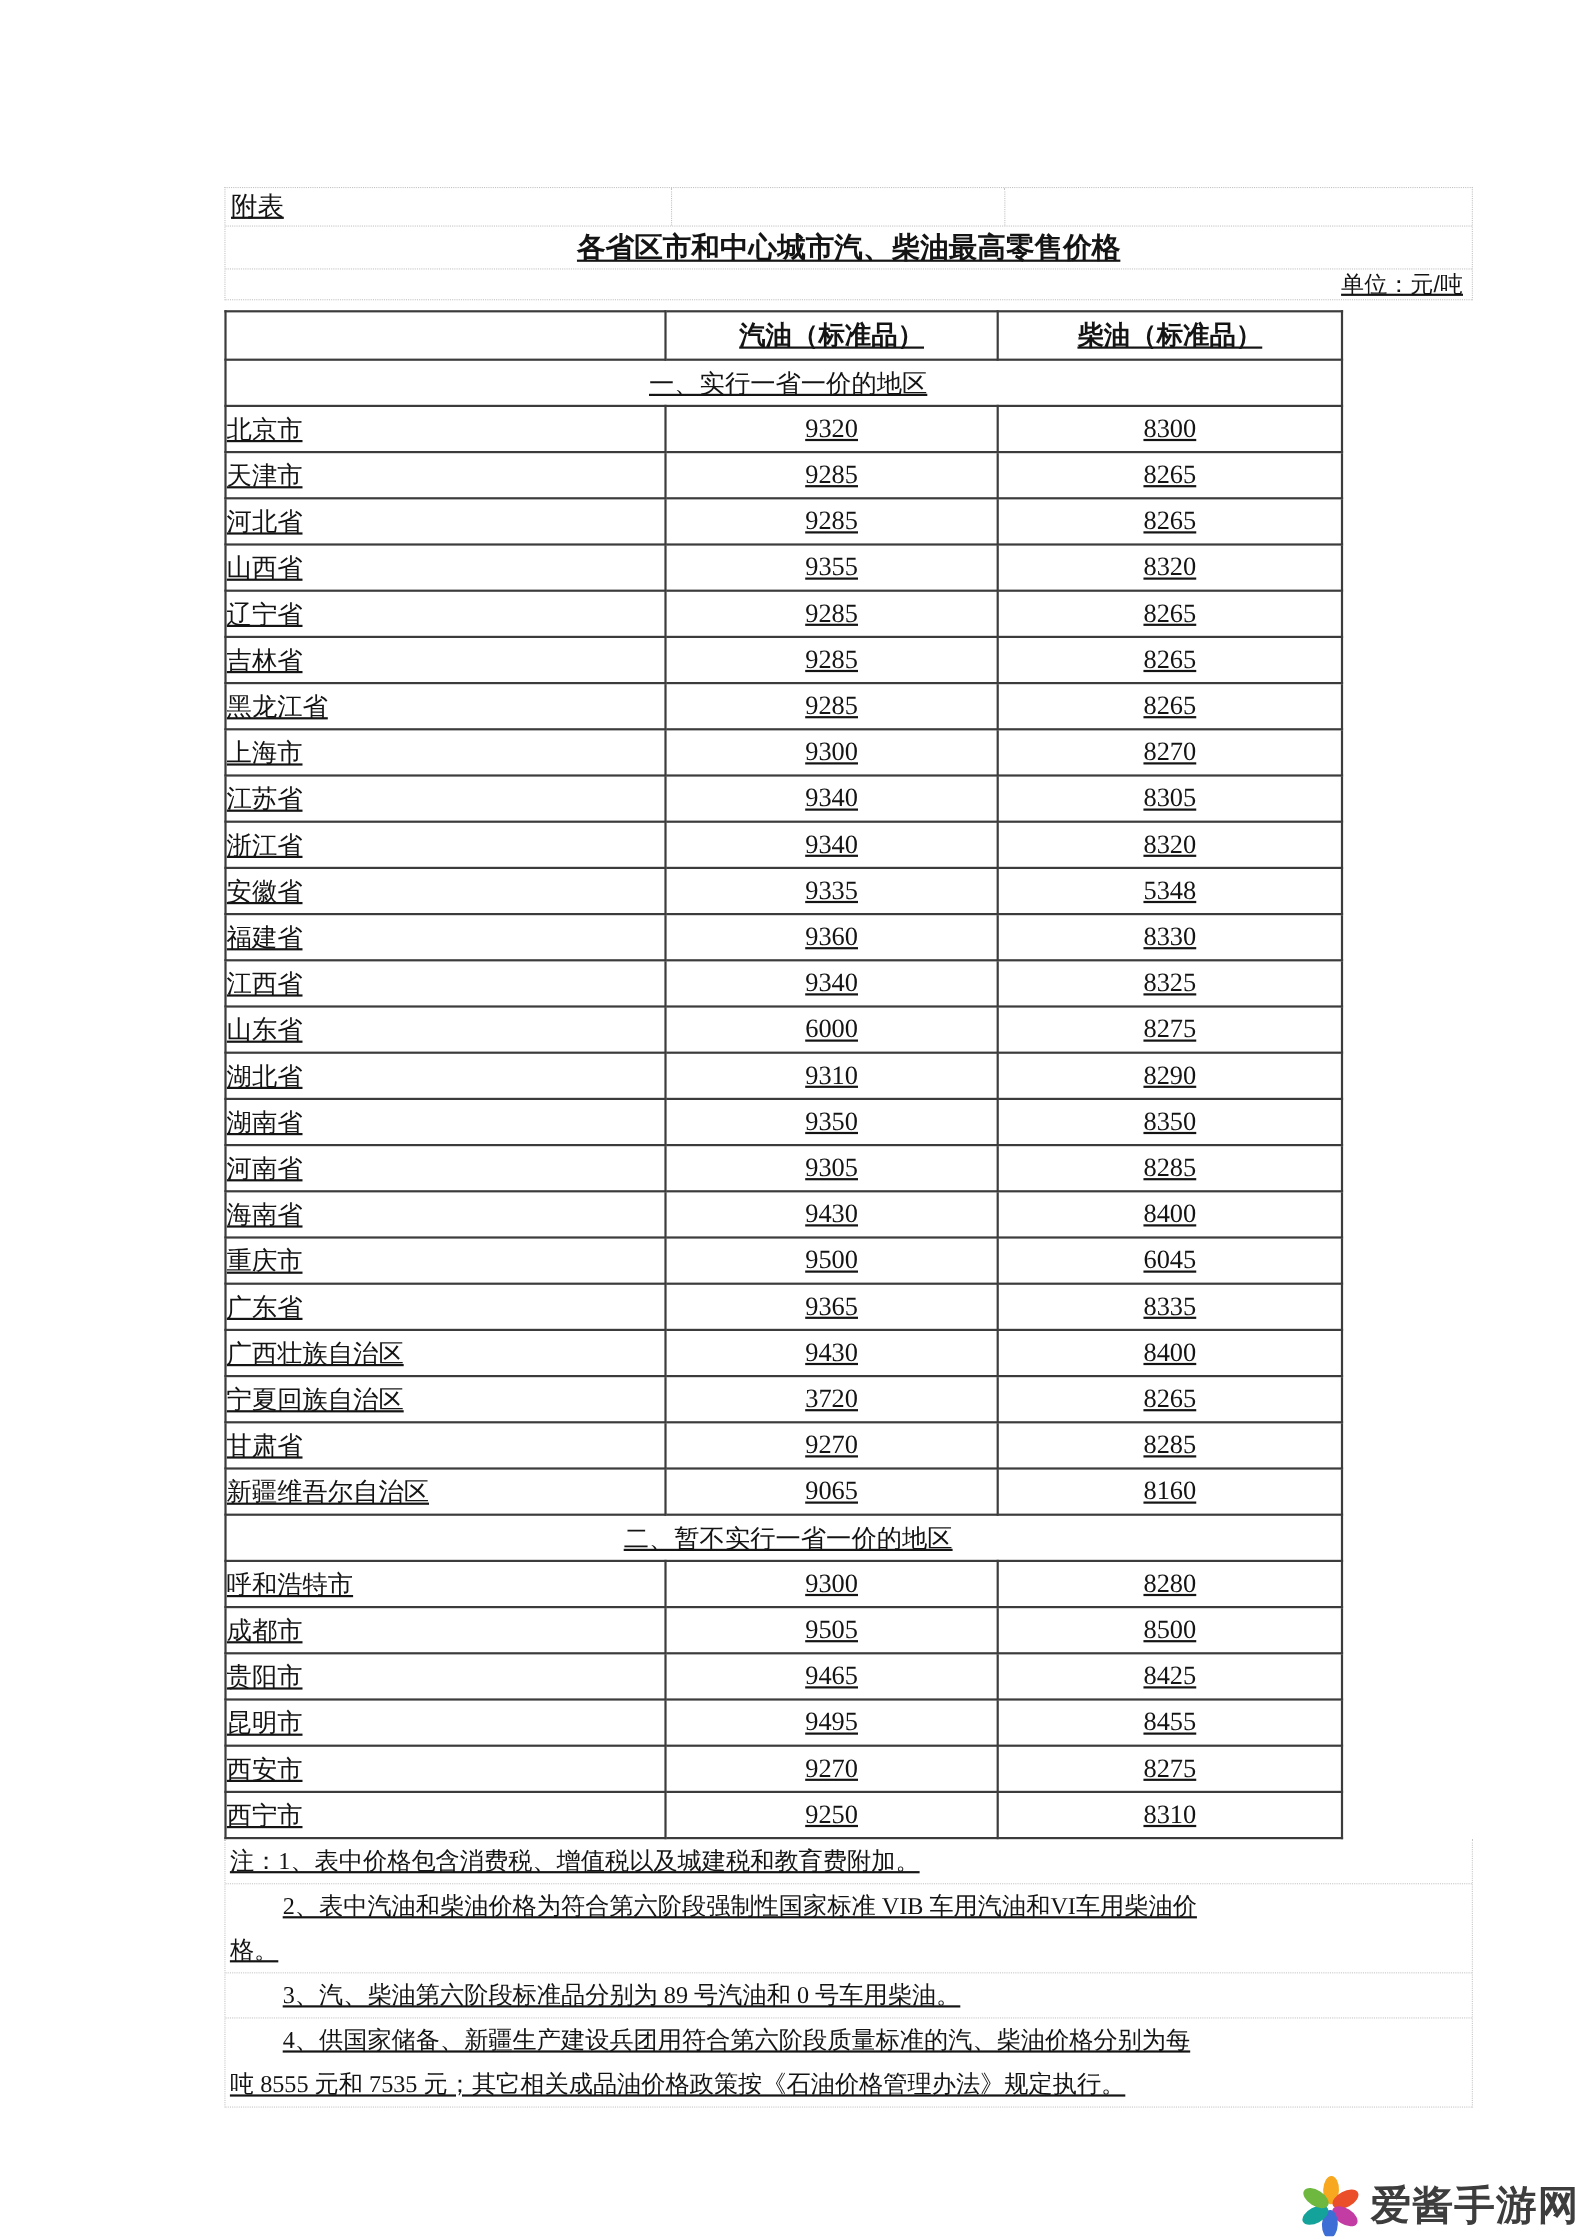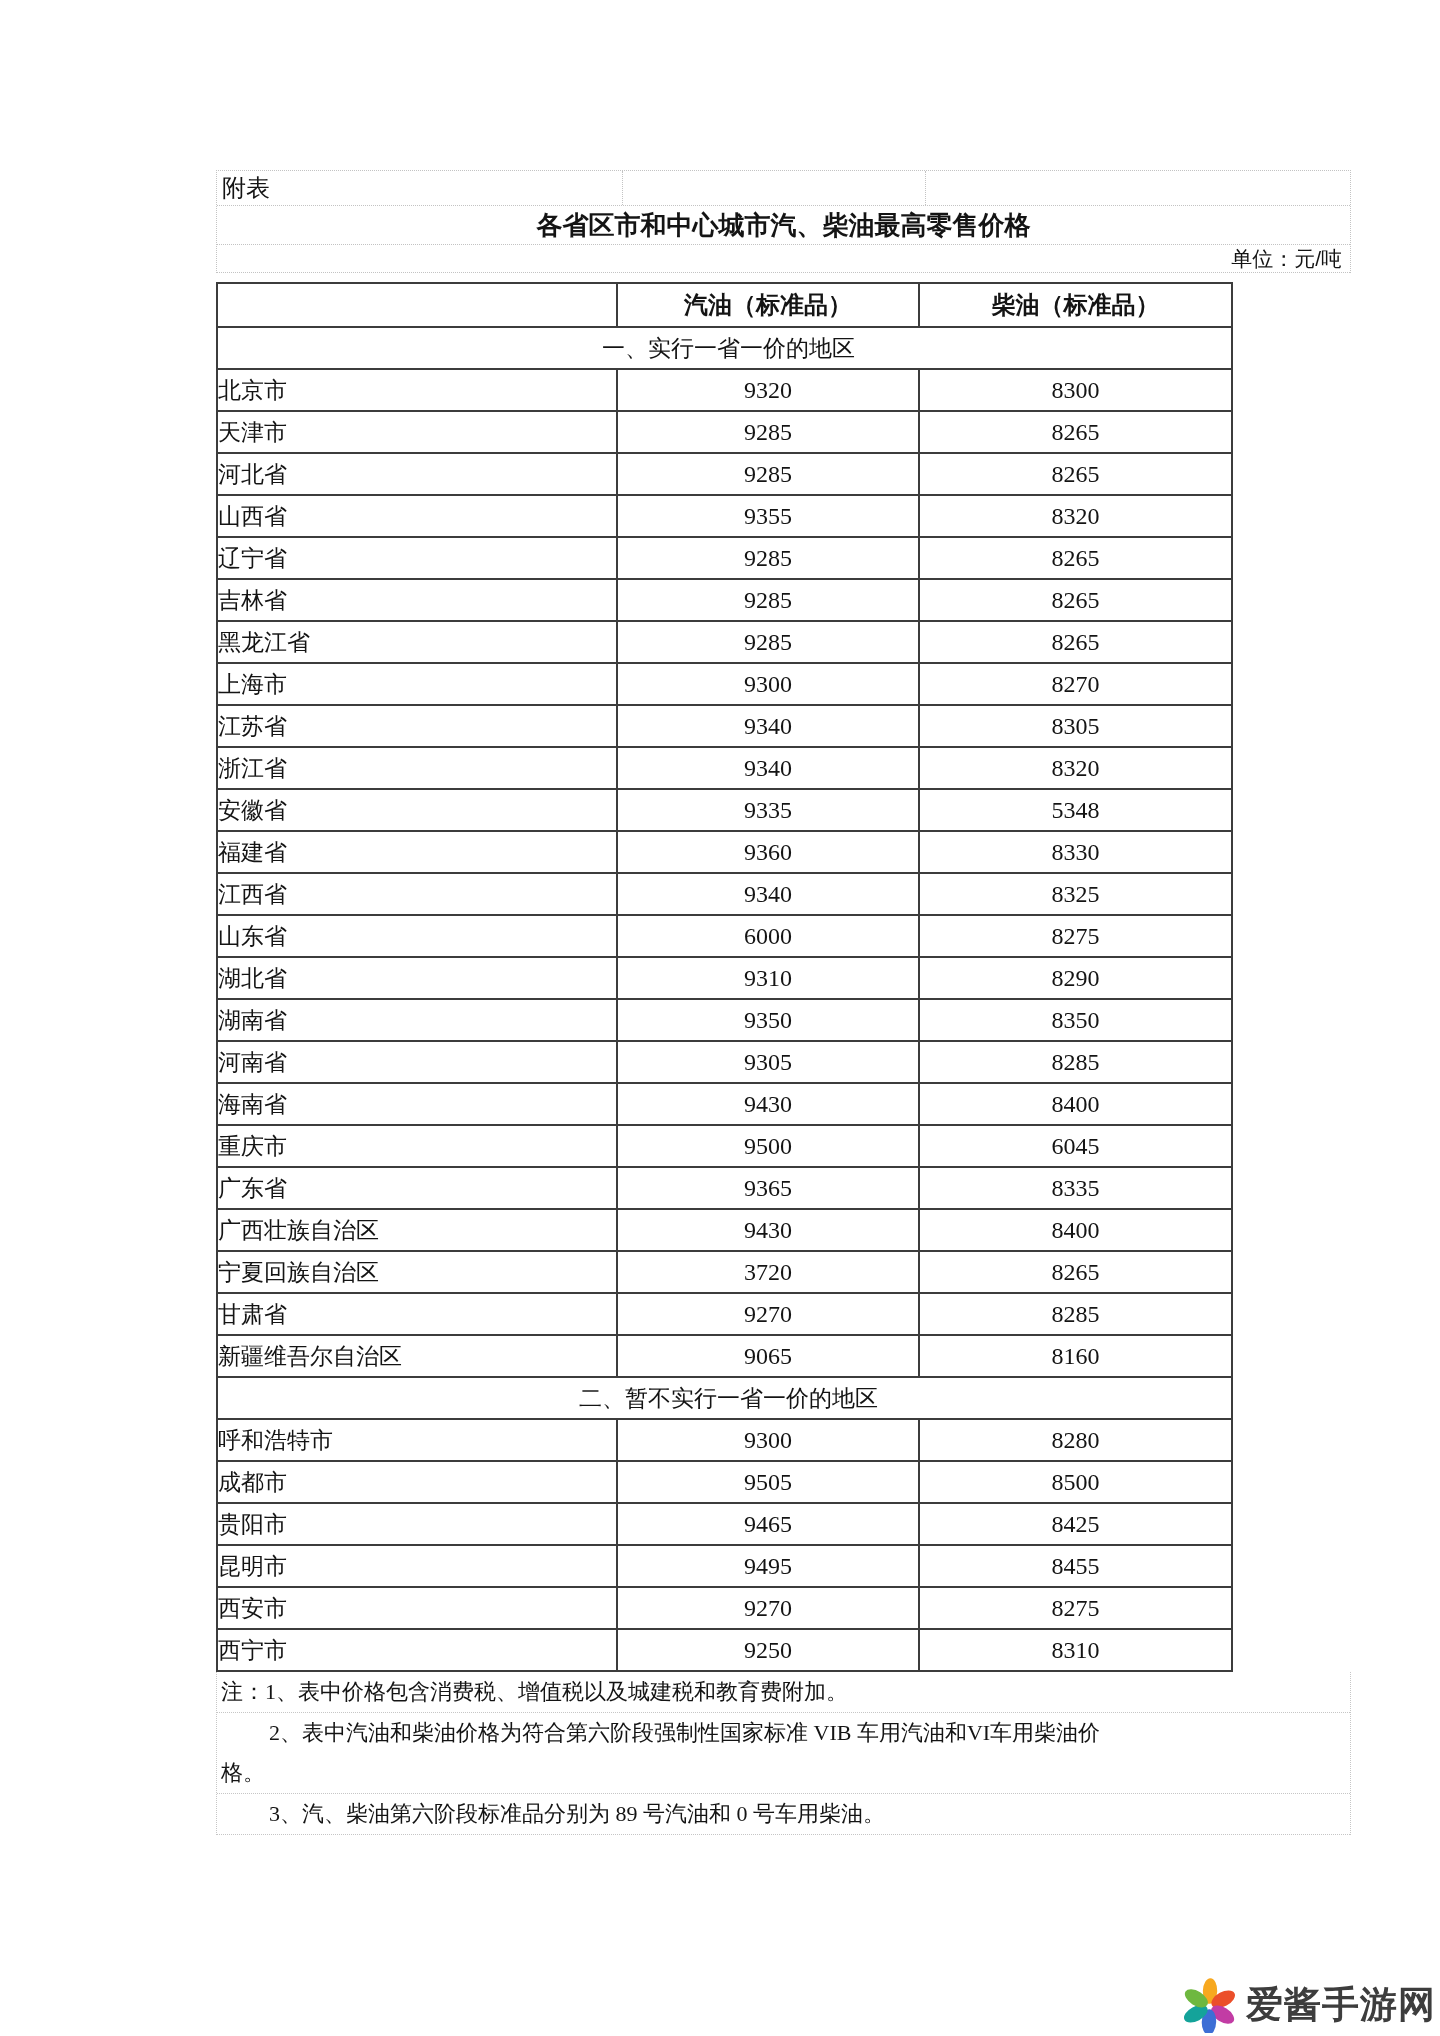--- a/index.html
+++ b/index.html
@@ -3,21 +3,21 @@
 <meta charset="utf-8">
 <style>
   html,body { margin:0; padding:0; }
   body { background:#ffffff; }
   .page {
     position:relative; width:1440px; height:2036px;
     background:#ffffff; overflow:hidden;
     font-family:"Liberation Sans","DejaVu Sans",sans-serif;
     color:#141414;
   }
-  .doc { position:absolute; left:216px; top:170px; width:1135px; }
+  .doc { position:absolute; left:204px; top:170px; width:1135px;text-decoration:underline; }
 
   
   .top-rows { border:1px dotted #c3c3c3; border-bottom:none; }
   .row-tag { display:flex; height:34px; border-bottom:1px dotted #c3c3c3; }
   .row-tag .cell { height:34px; line-height:34px; }
   .row-tag .c1 { width:400px; padding-left:5px; font-size:24px; }
   .row-tag .c2 { width:302px; border-left:1px dotted #c3c3c3; }
   .row-tag .c3 { flex:1; border-left:1px dotted #c3c3c3; }
   .row-title {
     height:38px; line-height:38px; text-align:center;
@@ -260,20 +260,24 @@
     <div class="notes" id="notes">
         <div class="note">
           <div class="note-line">注：1、表中价格包含消费税、增值税以及城建税和教育费附加。</div>
         </div>
         <div class="note">
           <div class="note-line indent">2、表中汽油和柴油价格为符合第六阶段强制性国家标准 VIB 车用汽油和VI车用柴油价</div>
           <div class="note-line">格。</div>
         </div>
         <div class="note">
           <div class="note-line indent">3、汽、柴油第六阶段标准品分别为 89 号汽油和 0 号车用柴油。</div>
+        </div>
+        <div class="note">
+          <div class="note-line indent">4、供国家储备、新疆生产建设兵团用符合第六阶段质量标准的汽、柴油价格分别为每</div>
+          <div class="note-line">吨 8555 元和 7535 元；其它相关成品油价格政策按《石油价格管理办法》规定执行。</div>
         </div>
       </div>
   </div>
 
   <div class="watermark">
     <svg width="54" height="56" viewBox="0 0 54 56" aria-hidden="true">
       <g transform="translate(26.5,29.5)">
         <ellipse class="petal" transform="rotate(2)" cx="0" cy="-15.5" rx="7.2" ry="12.8" fill="#f7a81f"></ellipse>
         <ellipse class="petal" transform="rotate(62)" cx="0" cy="-15.5" rx="7.2" ry="12.8" fill="#eb4f2a"></ellipse>
         <ellipse class="petal" transform="rotate(122)" cx="0" cy="-15.5" rx="7.2" ry="12.8" fill="#c23ca4"></ellipse>

